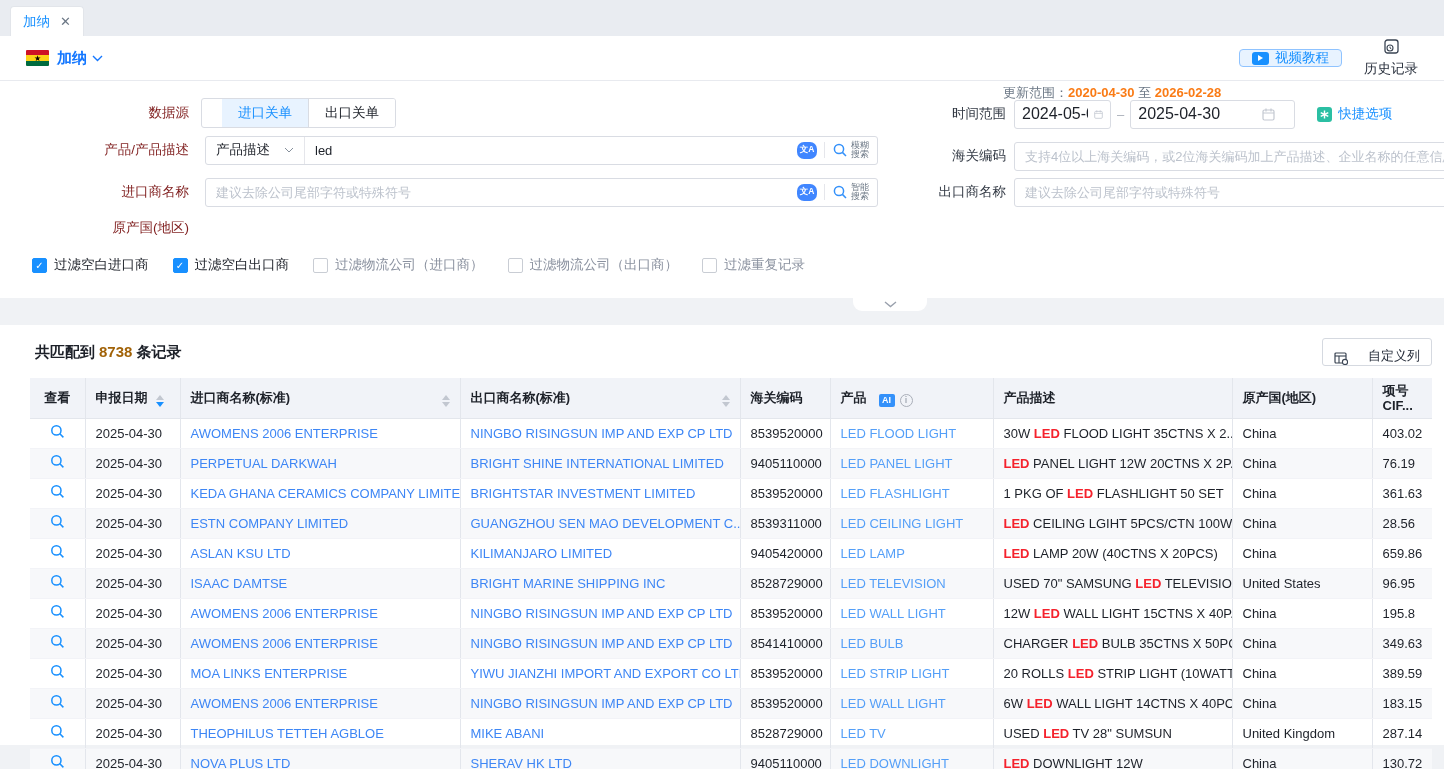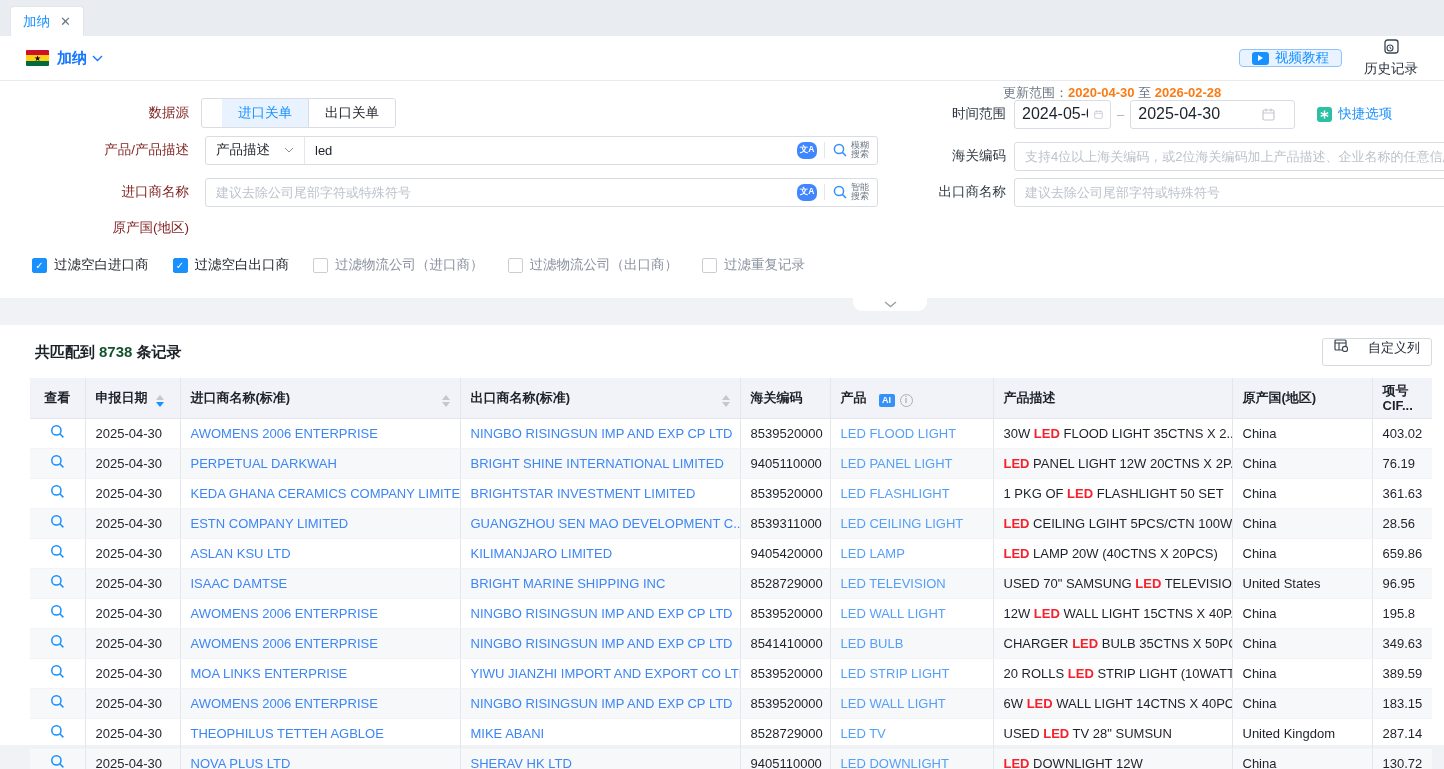--- a/index.html
+++ b/index.html
@@ -68,22 +68,22 @@
   .cbox.on { background:#1890ff; border-color:#1890ff; }
   .cb-item .cb-label { font-size:13.5px; color:#8a919f; }
   .cb-item.on .cb-label { color:#1d2129; }
 
   .collapse-handle { position:absolute; left:853px; bottom:-13px; width:74px; height:13px; background:#fff; border-radius:0 0 9px 9px; display:flex; align-items:center; justify-content:center; cursor:pointer; }
 
   
   .results { margin-top:27px; background:#fff; padding:13px 12px 0 30px; height:420px; }
   .results-head { display:flex; align-items:center; padding-left:5px; }
   .match-title { font-size:15px; font-weight:bold; color:#1d2129; }
-  .match-title .count { color:#14532d; margin:16px 4px; }
-  .btn-cols { margin-left:auto; display:flex; align-items:flex-start; gap:20px; border:1px solid #d5d9e0; background:#fff; border-radius:3px; height:28px; padding:0 11px; font-size:13px; color:#272e3b; cursor:pointer; }
+  .match-title .count { color:#a16207; margin:16px 4px; }
+  .btn-cols { margin-left:auto; display:flex; align-items:flex-end; gap:20px; border:1px solid #d5d9e0; background:#fff; border-radius:3px; height:28px; padding:0 11px; font-size:13px; color:#272e3b; cursor:pointer; }
 
   .table-wrap { margin-top:12px; overflow:hidden; }
   table { border-collapse:collapse; table-layout:fixed; width:1452px; }
   th, td { border-right:1px solid #e3e6ec; padding:0 10px; overflow:hidden; white-space:nowrap; }
   thead th { background:#f1f3f8; height:40px; font-size:13px; font-weight:bold; text-align:left; color:#1d2129; border-bottom:1px solid #e3e6ec; }
   tbody td { height:30px; font-size:13px; border-bottom:1px solid #f2f3f7; }
   tbody tr:nth-child(even) td { background:#f7f8fa; }
   td.c-view { text-align:center; }
   th.c-view { text-align:center; }
   .th-flex { display:flex; align-items:flex-end; }

